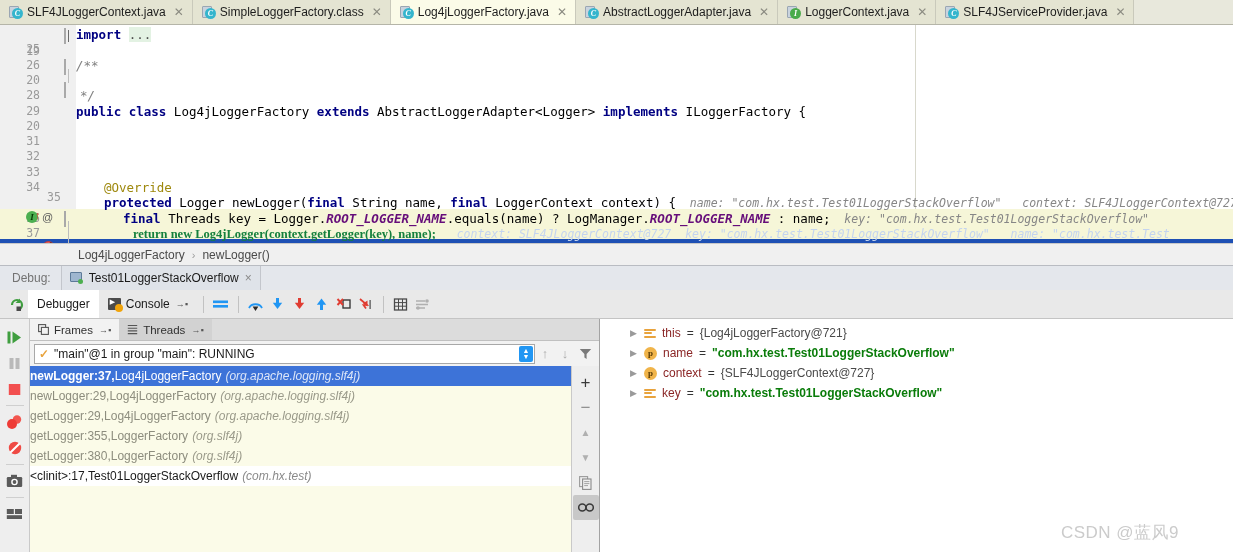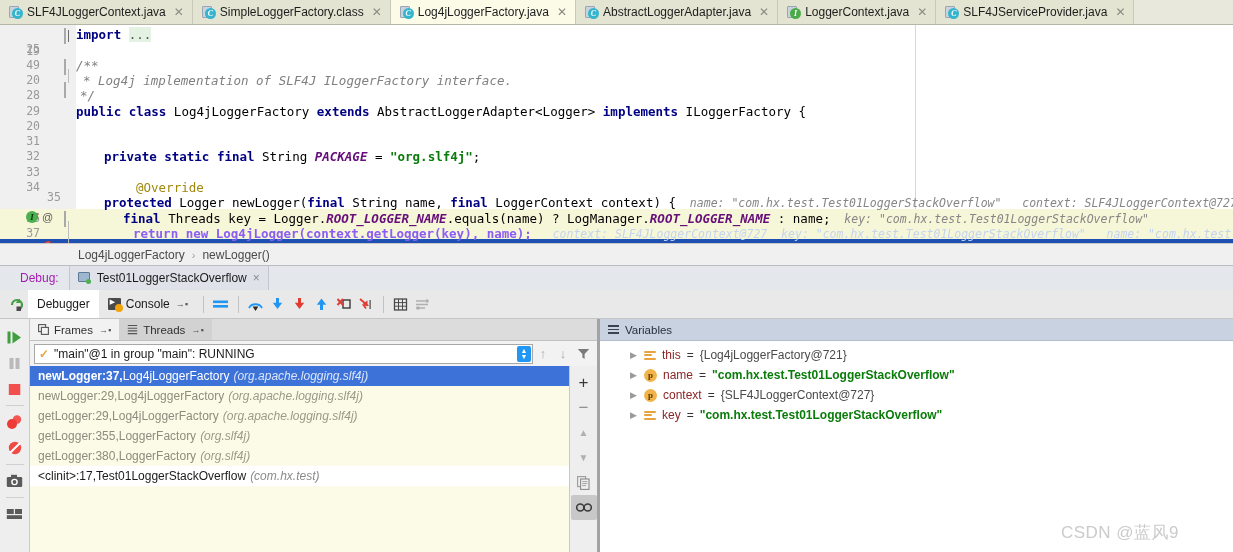--- a/index.html
+++ b/index.html
@@ -43,27 +43,27 @@
   .code { position:absolute; left:76px; white-space:pre;
           font-family:"DejaVu Sans Mono","Liberation Mono",monospace; font-size:12.5px;
           color:#000; }
   .row-hl { position:absolute; left:0; right:0; height:15.3px; background:#1e50b4; }
   .row-bp { position:absolute; left:0; right:0; height:15.3px; background:#f6f6d8; }
 
   .kw { color:#000082; font-weight:bold; }
   .cmt { color:#808080; font-style:italic; }
   .str { color:#0a7c0a; font-weight:bold; }
   .sf  { color:#660e7a; font-weight:bold; font-style:italic; }
-  .anno { color:#9e880d;margin-left:32px; }
+  .anno { color:#9e880d; }
   .dotclass { color:#000082; font-weight:bold; }
   .ell { background:#e3f2e3; color:#4f4f4f; }
   .hint { color:#868686; font-style:italic;
           font-family:"DejaVu Sans Mono","Liberation Mono",monospace; font-size:11.5px; }
   .hint-on-sel { color:#c4d4ef; }
-  .sel-code { color:#8b5cf6; }
+  .sel-code { color:#15803d;font-family:Liberation Serif, serif; }
 
   .fold { position:absolute; left:64px; width:10px; height:10px; }
   .fold .sq { width:9px; height:9px; border:1px solid #a9a9a9; background:#fff;
               position:relative; }
   .fold .sq:before { content:""; position:absolute; left:1px; right:1px; top:3px;
                      height:1px; background:#6b6b6b; }
   .fold .sq.plus:after { content:""; position:absolute; top:1px; bottom:1px; left:3px;
                      width:1px; background:#6b6b6b; }
   .foldline { position:absolute; left:68px; width:1px; background:#bdbdbd; }
 
@@ -81,22 +81,22 @@
 
   
   .breadcrumb { flex:0 0 22px; background:#f0f0f0; border-top:1px solid #c8c8c8;
                 display:flex; align-items:center; padding-left:78px; gap:7px;
                 font-size:12px; color:#4a4a4a; }
   .breadcrumb .sep { color:#9a9a9a; font-size:11px; }
 
   
   .dbg-header { flex:0 0 25px; background:#e4e7ec; border-top:1px solid #b9bcc2;
                 display:flex; align-items:stretch; }
-  .dbg-label { display:flex; align-items:center; padding:0 10px 0 20px; font-size:12px;
-               color:#a21caf; }
+  .dbg-label { display:flex; align-items:center; padding:0 10px 0 12px; font-size:12px;
+               color:#737373; }
   .dbg-tab { display:flex; align-items:center; gap:6px; padding:0 8px; background:#dfe3e9;
              border-left:1px solid #c3c6cc; border-right:1px solid #c3c6cc; font-size:12px; }
   .dbg-tab .close { color:#8a8a8a; }
   .dbg-fill { flex:1; background:#e4e7ec; }
   .run-icon { width:13px; height:12px; position:relative; flex:0 0 13px; }
   .run-icon .scr { position:absolute; inset:0 1px 2px 0; background:#9fb6cf;
                    border:1.5px solid #5d7a99; border-radius:1px; }
   .run-icon .dot { position:absolute; right:0; bottom:0; width:5px; height:5px;
                    border-radius:50%; background:#4caf50; }
 
@@ -120,21 +120,21 @@
                         height:8px; border-radius:50%; background:#f0a30a; }
 
   
   .panels { flex:1; display:flex; min-height:0; border-top:0; }
   .leftbar { flex:0 0 30px; background:#eeeeee; border-right:1px solid #c9c9c9;
              display:flex; flex-direction:column; align-items:center; padding-top:5px; gap:0px; }
   .lb-ico { width:28px; height:26px; display:flex; align-items:center; justify-content:center; }
   .lb-sep { width:18px; height:1px; background:#cfcfcf; margin:3px 0; }
 
   .frames-pane { flex:0 0 570px; display:flex; flex-direction:column; min-width:0;
-                 border-right:3px solid #a3a3a3; }
+                 border-right:1px solid #a3a3a3; }
   .frames-tabs { flex:0 0 22px; background:#dcdcdc; display:flex; align-items:stretch;
                  border-bottom:1px solid #c0c0c0; }
   .ftab { display:flex; align-items:center; gap:5px; padding:0 8px; font-size:11.5px;
           color:#303030; }
   .ftab.active { background:#f2f2f2; }
   .ftab.inactive { background:#d2d2d2; }
   .ftab-fill { flex:1; background:#dcdcdc; }
 
   .thread-row { flex:0 0 25px; background:#f2f2f2; display:flex; align-items:center;
                 padding:0 4px; gap:0px; }
@@ -142,21 +142,21 @@
                   display:flex; align-items:center; padding:0 4px; gap:5px; font-size:12px;
                   position:relative; }
   .spin { position:absolute; right:1px; top:1px; bottom:1px; width:14px; background:#2196f3;
           border-radius:2px; display:flex; flex-direction:column; align-items:center;
           justify-content:center; color:#fff; font-size:7px; line-height:6px; }
   .tr-ico { width:20px; display:flex; align-items:center; justify-content:center;
             color:#a8a8a8; font-size:13px; }
   .check { color:#e8a33d; font-size:12px; font-weight:bold; }
 
   .frames-list { flex:1; background:#fbfbe8; overflow:hidden; position:relative; }
-  .frame { height:20px; display:flex; align-items:center; padding-left:8px; font-size:12px;
+  .frame { height:20px; display:flex; align-items:center; padding-left:0; font-size:12px;
            color:#8d8d7e; white-space:nowrap; }
   .frame.sel { background:#3d73d8; color:#ffffff; }
   .frame.sel .pkg { color:#dce6f8; }
   .frame.last { background:#ffffff; color:#1a1a1a; }
   .frame .pkg { font-style:italic; color:#9a9a8a; margin-left:4px; }
   .frame.last .pkg { color:#8a8a8a; }
   .frame .mname { font-weight:bold; }
   .frame.sel .mname { font-weight:bold; }
 
   .frames-side { flex:0 0 28px; background:#eeeeee; border-left:1px solid #c9c9c9;
@@ -254,21 +254,21 @@
     <div class="gutter"></div>
     <div class="gutter-fold"></div>
     <div class="vguide"></div>
 
     <div class="row-bp" style="top:183.6px;"></div>
     <div class="row-bp" style="top:198.9px;"></div>
     <div class="row-hl" style="top:214.2px;"></div>
 
     <div class="lnum" style="top:19px;">19</div>
     <div class="lnum" style="top:17.3px;">25</div>
-    <div class="lnum" style="top:32.6px;">49</div>
+    <div class="lnum" style="top:32.6px;">26</div>
     <div class="lnum" style="top:47.9px;">20</div>
     <div class="lnum" style="top:63.2px;">28</div>
     <div class="lnum" style="top:78.5px;">29</div>
     <div class="lnum" style="top:93.8px;">20</div>
     <div class="lnum" style="top:109.1px;">31</div>
     <div class="lnum" style="top:124.4px;">32</div>
     <div class="lnum" style="top:139.7px;">33</div>
     <div class="lnum" style="top:155px;">34</div>
     <div class="lnum" style="top:165px;padding-left:47px;">35</div>
     <div class="lnum" style="top:185.6px;">36</div>
@@ -285,27 +285,25 @@
     <div class="fold" style="top:4px;"><span class="sq plus"></span></div>
     <div class="fold" style="top:35px;"><span class="sq"></span></div>
     <div class="foldline" style="top:44px;height:14px;"></div>
     <div class="fold" style="top:58px;"><span class="sq"></span></div>
     <div class="fold" style="top:187px;"><span class="sq"></span></div>
     <div class="foldline" style="top:196px;height:38px;"></div>
 
     <div class="code" style="top:2px;"><span class="kw">import</span> <span class="ell">...</span></div>
 
     <div class="code cmt" style="top:32.6px;">/**</div>
-    <div class="code cmt" style="top:47.9px;left:83px;">* Log4j implementation of SLF4J ILoggerFactory interface.</div>
     <div class="code cmt" style="top:63.2px;left:80px;">*/</div>
 
     <div class="code" style="top:78.5px;"><span class="kw">public</span> <span class="kw">class</span><span> Log4jLoggerFactory </span><span class="kw">extends</span><span> AbstractLoggerAdapter&lt;Logger&gt; </span><span class="kw">implements</span><span> ILoggerFactory {</span></div>
 
 
-    <div class="code" style="top:124.4px;left:104px;"><span class="kw">private static final</span><span> String </span><span class="sf">PACKAGE</span><span> = </span><span class="str">"org.slf4j"</span><span>;</span></div>
 
     <div class="code anno" style="top:155px;left:104px;">@Override</div>
 
     <div class="code" style="top:170.3px;left:104px;"><span class="kw">protected</span><span> Logger newLogger(</span><span class="kw">final</span><span> String name, </span><span class="kw">final</span><span> LoggerContext context) {</span><span class="hint">  </span><span class="hint">name: "com.hx.test.Test01LoggerStackOverflow"</span><span class="hint">   </span><span class="hint">context: SLF4JLoggerContext@727</span></div>
 
     <div class="code" style="top:185.6px;left:123px;"><span class="kw">final</span><span> Threads key = Logger.</span><span class="sf">ROOT_LOGGER_NAME</span><span>.equals(name) ? LogManager.</span><span class="sf">ROOT_LOGGER_NAME</span><span> : name;</span><span class="hint">  </span><span class="hint">key: "com.hx.test.Test01LoggerStackOverflow"</span></div>
 
     <div class="code" style="top:200.9px;left:133px;"><span class="sel-code" style="font-weight:bold;">return</span><span class="sel-code" style="font-weight:bold;"> new</span><span class="sel-code" style="font-weight:bold;"> Log4jLogger(context.getLogger(key), name);</span><span class="hint hint-on-sel">   </span><span class="hint hint-on-sel">context: SLF4JLoggerContext@727</span><span class="hint hint-on-sel">  </span><span class="hint hint-on-sel">key: "com.hx.test.Test01LoggerStackOverflow"</span><span class="hint hint-on-sel">   </span><span class="hint hint-on-sel">name: "com.hx.test.Test</span></div>
 
     <div class="code" style="top:216.2px;left:104px;">}</div>
@@ -549,28 +547,20 @@
             <svg width="16" height="11" viewBox="0 0 16 11">
               <circle cx="4.3" cy="5.5" r="3.6" fill="none" stroke="#3a3a3a" stroke-width="1.5"></circle>
               <circle cx="11.7" cy="5.5" r="3.6" fill="none" stroke="#3a3a3a" stroke-width="1.5"></circle>
             </svg>
           </div>
         </div>
       </div>
     </div>
 
     <div class="vars-pane">
-      <div class="vars-header">
-        <span class="hamb">
-            <i></i>
-            <i></i>
-            <i></i>
-          </span>
-        <span>Variables</span>
-      </div>
       <div class="vars-body">
         <div class="vrow">
           <span class="arrow">▶</span>
           <span class="vi-list">
               <i></i>
               <i></i>
               <i></i>
             </span>
           <span class="vname">this</span>
           <span class="veq"> = </span>

